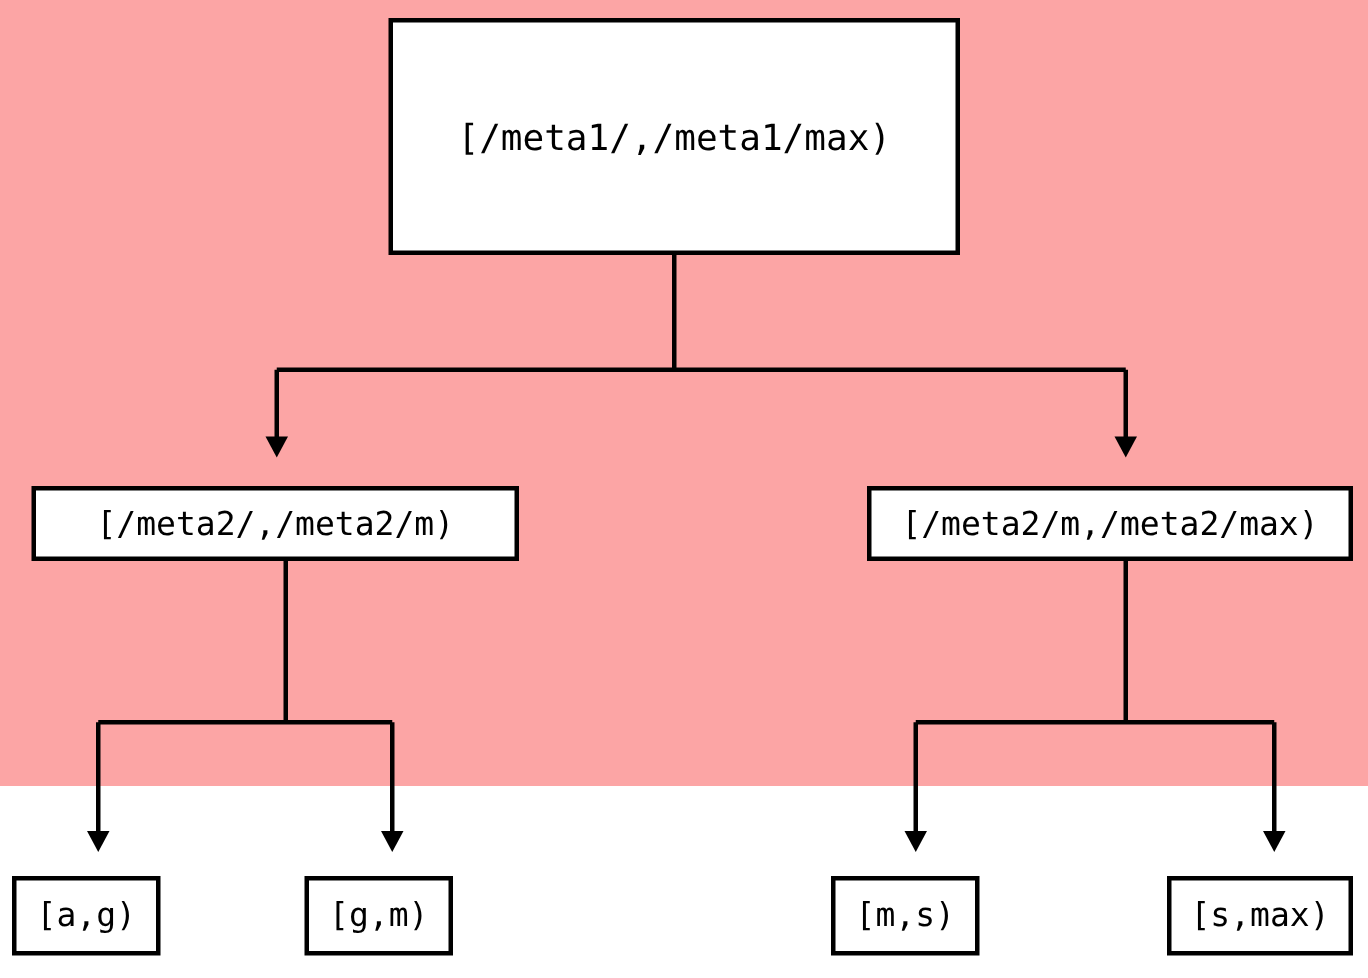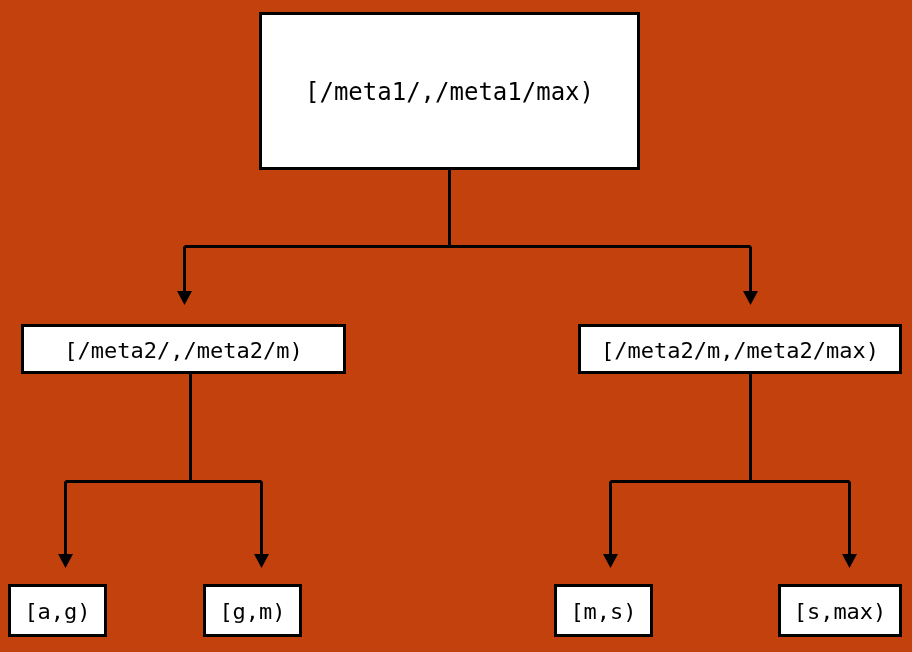--- a/index.html
+++ b/index.html
@@ -9,22 +9,22 @@
   }
   body {
     width: 912px;
     height: 652px;
     font-family: "DejaVu Sans Mono", monospace;
     overflow: hidden;
   }
   #diagram-root {
     position: relative;
     width: 912px;
-    height: 652px;
-    background: #c2410c;
+    height: 524px;
+    background: #fca5a5;
   }
   svg.tree-canvas {
     position: absolute;
     top: 0;
     left: 0;
     width: 912px;
     height: 652px;
     display: block;
   }
   .node-box {

